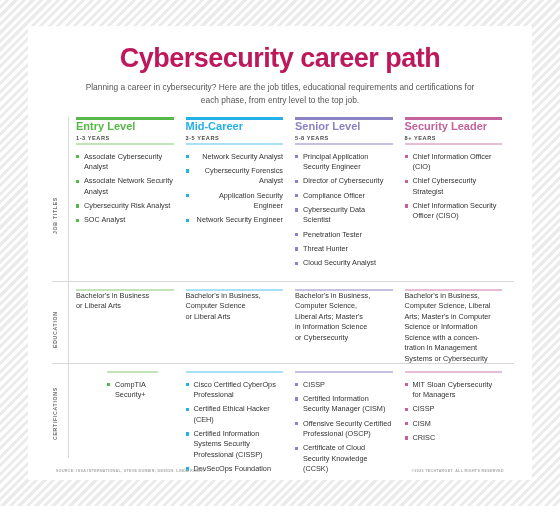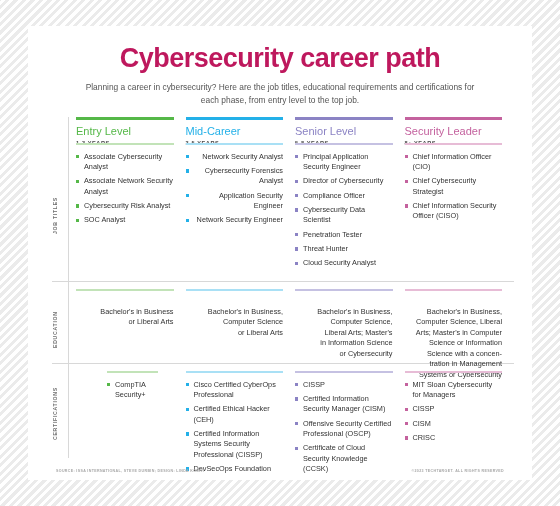--- a/index.html
+++ b/index.html
@@ -105,22 +105,21 @@
     position: relative;
   }
 
   .col-top-bar {
     height: 3px;
     width: 100%;
     border-radius: 0;
   }
   .col-name {
     font-size: 11px;
-    font-weight: normal;
-    margin-top: 5px;
+    font-weight: bold;
     line-height: 1.1;
   }
   .col-years {
     font-size: 5.6px;
     font-weight: bold;
     letter-spacing: 0.55px;
     color: #4a4a4a;
     margin-top: 3px;
   }
 
@@ -151,23 +150,22 @@
     top: 3.2px;
     width: 3.4px;
     height: 3.4px;
     display: block;
   }
 
   .edu-text {
     font-size: 7.3px;
     line-height: 1.45;
     color: #333333;
-    padding-top: 16px;
+    padding-top: 0;
     white-space: pre-line;
-    text-align: right;
   }
 
   
   .hdiv {
     position: absolute;
     left: 0;
     right: 0;
     height: 1px;
     background: #d8d8d8;
   }

